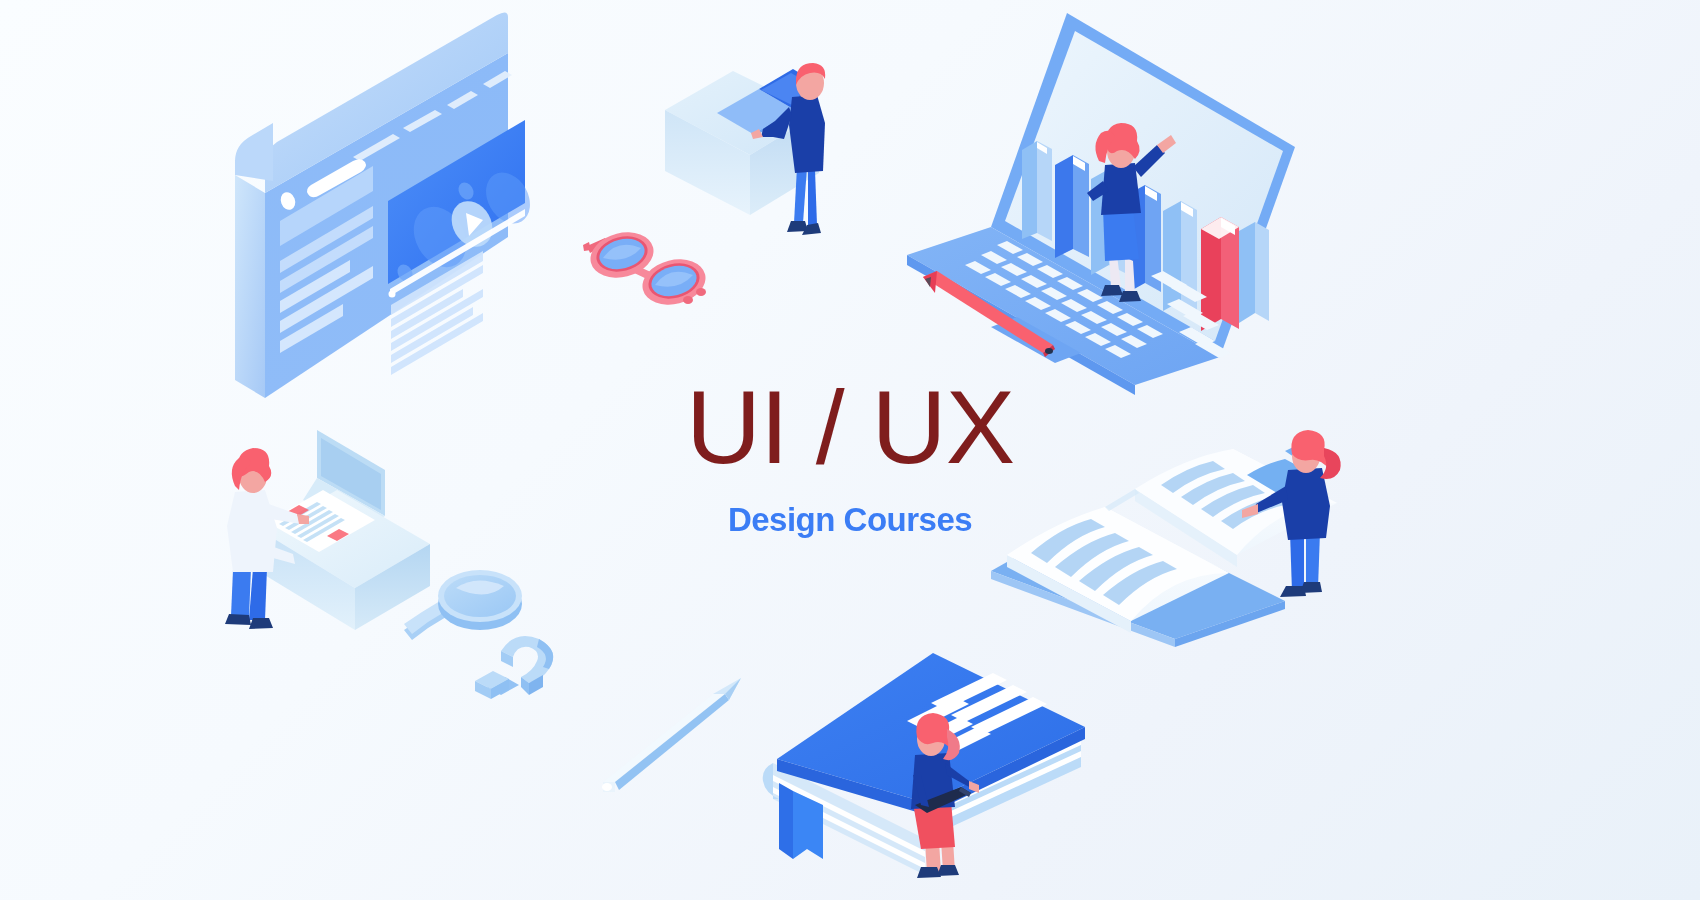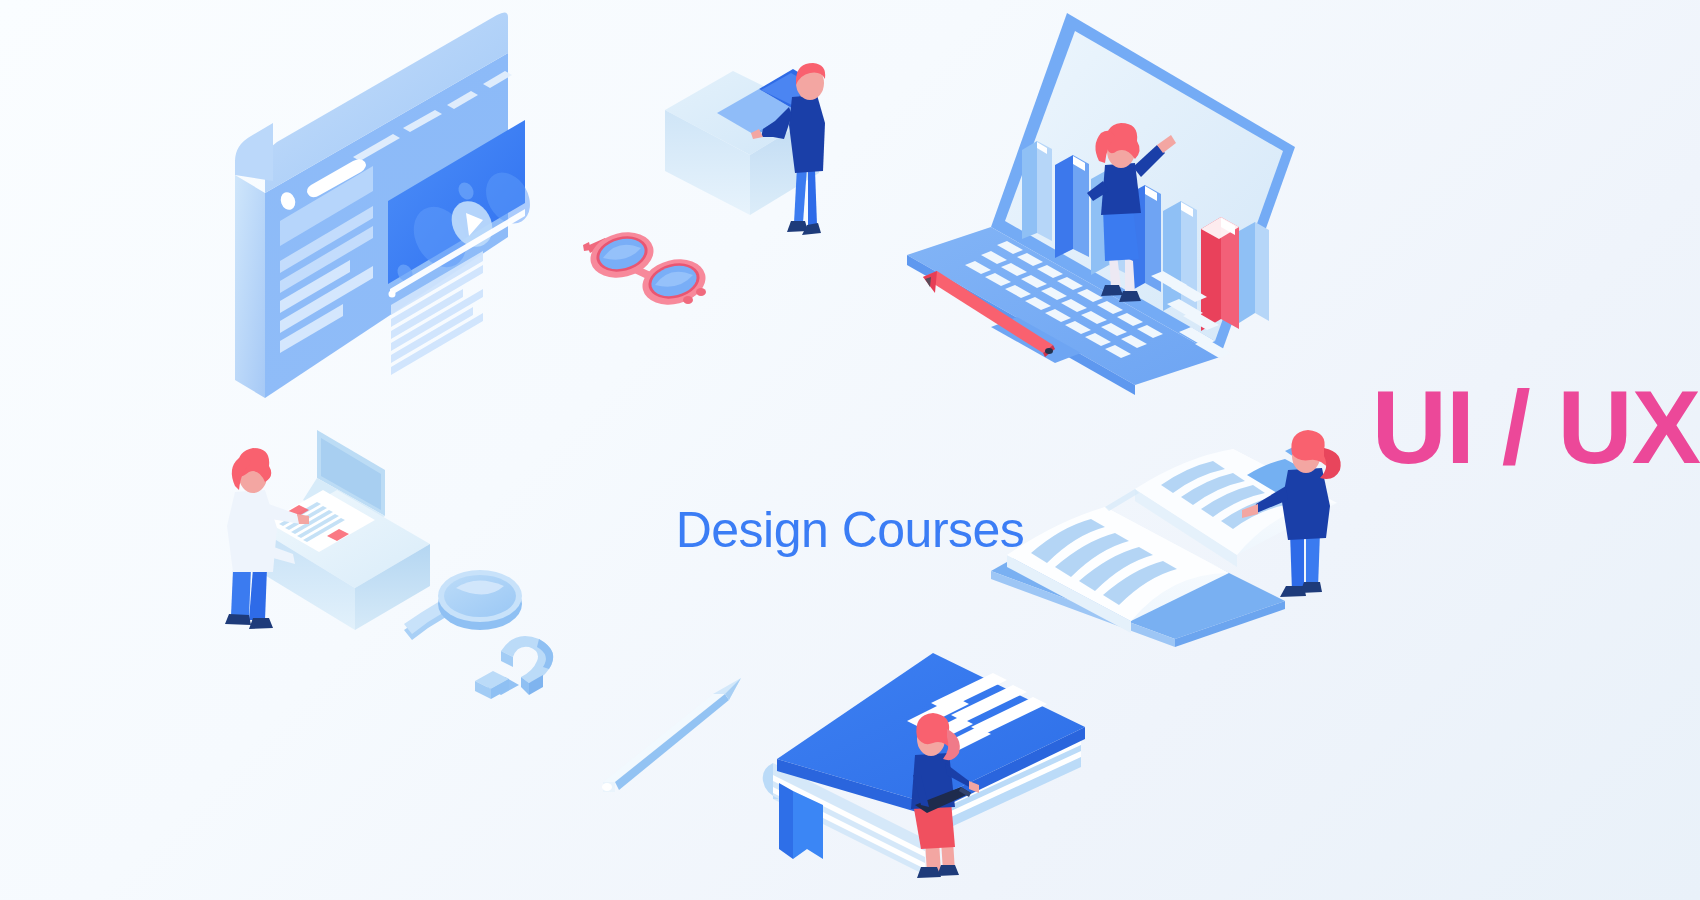--- a/index.html
+++ b/index.html
@@ -15,31 +15,30 @@
 
   
   #wordmark {
     left:0; right:0; top:375px;
     text-align:center;
     pointer-events:none;
     z-index:40;
   }
   #title-main {
     font-size:104px;
-    font-weight:bold;
+    font-weight:normal;
     letter-spacing:-1px;
     line-height:1.0;
-    color:#ec4899;
+    color:#7f1d1d;
     display:block;
     white-space:pre;
-    text-align:right;
   }
   #title-sub {
-    font-size:50px;
-    font-weight:normal;
+    font-size:33px;
+    font-weight:bold;
     letter-spacing:-0.5px;
     color:#3B7DF5;
     display:block;
     margin-top:22px;
   }
 </style>
 </head>
 <body>
 
 <div class="stage">

